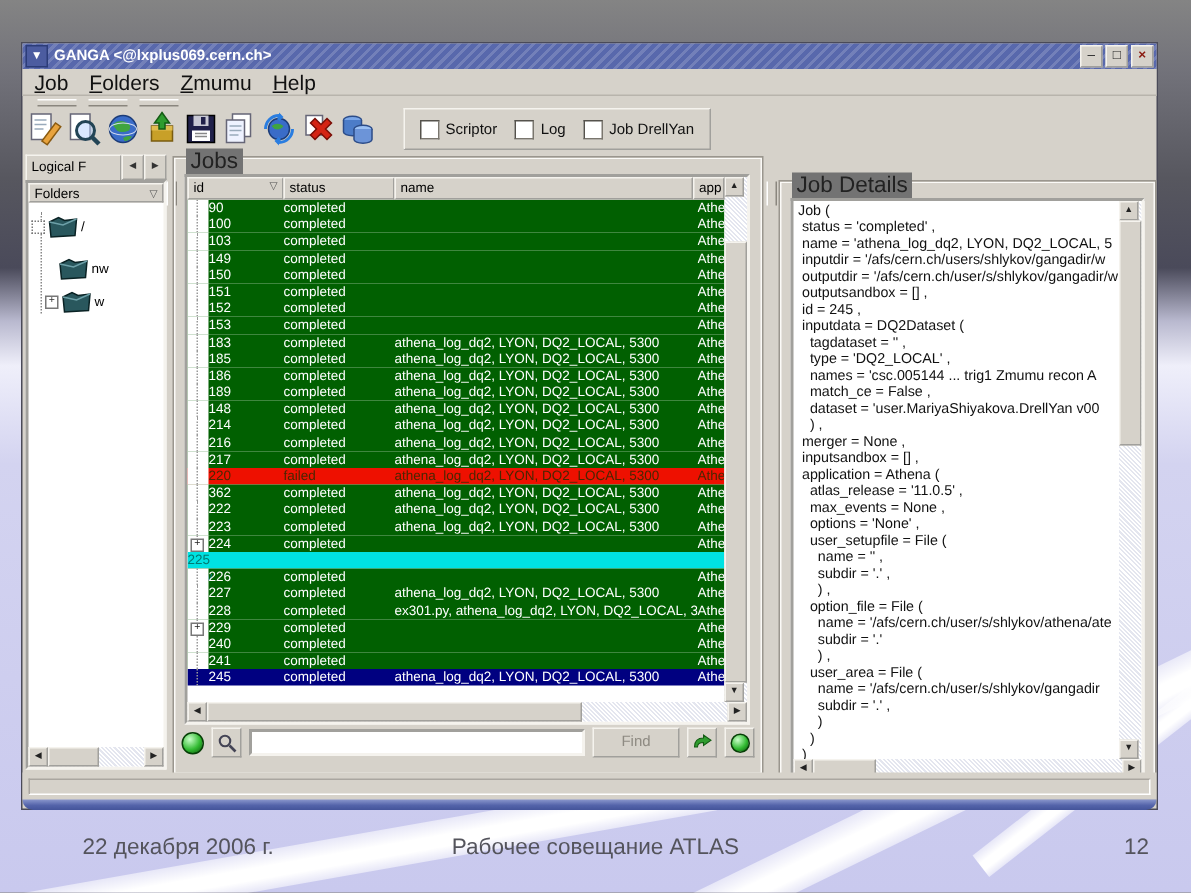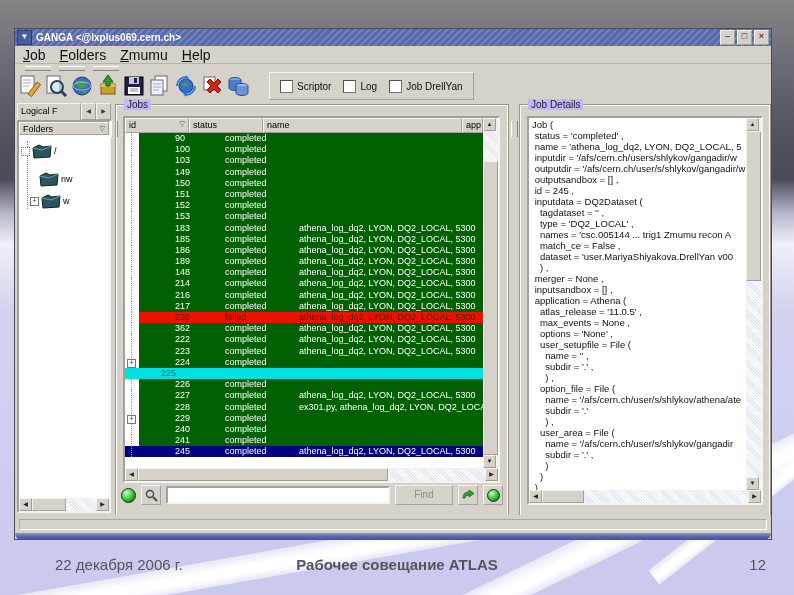--- a/index.html
+++ b/index.html
@@ -7,21 +7,21 @@
   .slide{position:relative;width:794px;height:595px;overflow:hidden;margin:0 auto;
     background:linear-gradient(180deg,#848484 0%,#72727a 8%,#57575f 20%,#4a4a5a 30%,
       #b9b9cf 36%,#efeffa 41%,#d3d3f0 52%,#c9c9ee 100%);}
   .swoosh{position:absolute;background:linear-gradient(180deg,rgba(255,255,255,.55),#ffffff 40%,#ffffff 70%,rgba(255,255,255,.55));z-index:1;}
   .sw1{left:-80px;top:563px;width:560px;height:26px;transform:rotate(-10deg);}
   .sw2{left:390px;top:520px;width:460px;height:30px;transform:rotate(-26deg);}
   .sw3{left:620px;top:470px;width:320px;height:18px;transform:rotate(-38deg);}
 
   .footer{position:absolute;left:0;top:556px;width:100%;z-index:2;color:#54545c;font-size:15px;}
   .f-date{position:absolute;left:55px;top:0;}
-  .f-title{position:absolute;left:0;width:100%;text-align:center;top:0;font-weight:bold;}
+  .f-title{position:absolute;left:0;width:100%;text-align:center;top:0;}
   .f-page{position:absolute;right:28px;top:0;}
 
   
   .window{position:absolute;left:14px;top:28px;width:758px;height:512px;z-index:3;
     background:#d6d2ca;border:1px solid #4a4a58;box-sizing:border-box;}
   .titlebar{position:absolute;left:0;top:0;width:100%;height:17px;box-sizing:border-box;
     background:var(--titlebar-bg,#5868ac);display:flex;align-items:center;padding:0 2px;
     background-image:repeating-linear-gradient(135deg,rgba(255,255,255,.16) 0 2px,rgba(0,0,0,0) 2px 5px);}
   .tb-chevron{width:13px;height:13px;background:#4c5ca0;border:1px solid #2c3c78;color:#fff;
     font-size:8px;line-height:12px;text-align:center;margin-right:4px;flex:none;}
@@ -63,39 +63,39 @@
   .texp{width:7px;height:7px;border:1px dotted #777;background:#fff;flex:none;font-size:7px;line-height:6px;text-align:center;color:#333;}
   .texp.plus{border:1px solid #777;}
   .hscroll{position:absolute;left:0;bottom:0;right:0;height:13px;display:flex;
     background:repeating-linear-gradient(45deg,#fff 0 1px,#e4e6ef 1px 2px);}
   .sb-btn{width:13px;height:13px;background:#d6d2ca;border:1px outset #f5f3ee;box-sizing:border-box;
     font-size:6px;line-height:11px;text-align:center;color:#222;flex:none;}
   .sb-thumb{background:#d6d2ca;border:1px outset #f5f3ee;box-sizing:border-box;}
 
   
   .group{position:absolute;border:1px solid #9a968e;box-shadow:inset 0 0 0 1px #fbfaf7;}
-  .legend{position:absolute;top:-6px;left:8px;background:#c4b5fd;font-size:10px;padding:0 3px;color:#222;}
+  .legend{position:absolute;top:-6px;left:8px;background:#737373;font-size:15px;padding:0 3px;color:#222;}
 
   .g-jobs{left:100px;top:75px;width:392px;height:411px;}
-  .g-details{left:504px;top:75px;width:250px;height:411px;text-decoration:underline;}
+  .g-details{left:504px;top:91px;width:250px;height:411px;text-decoration:underline;}
 
   
   .table{position:absolute;left:7px;top:11px;width:377px;height:367px;box-sizing:border-box;
     border:2px inset #f5f3ee;background:#fff;}
   .thead{display:flex;height:15px;position:relative;z-index:2;}
   .hcell{background:#d6d2ca;border:1px outset #f5f3ee;font-size:9px;box-sizing:border-box;
     padding:1px 3px 0 3px;white-space:nowrap;overflow:hidden;display:flex;justify-content:space-between;}
   .h-id{width:64px;}.h-status{width:74px;}.h-name{width:199px;}.h-app{width:21px;text-align:center;}
   .tbody{position:absolute;left:0;top:15px;right:15px;bottom:13px;overflow:hidden;}
   .trow{display:flex;height:11.2px;font-size:9px;line-height:11px;white-space:nowrap;}
   .gutter{width:14px;flex:none;position:relative;background:#fff;}
   .gutter::before{content:"";position:absolute;left:6px;top:0;bottom:0;border-left:1px dotted #999;}
   .expander{position:absolute;left:2px;top:2px;width:7px;height:7px;border:1px solid #777;
     background:#fff;font-size:7px;line-height:6px;text-align:center;color:#222;z-index:2;}
-  .c-id{width:50px;flex:none;overflow:hidden;padding-left:36px;}
+  .c-id{width:50px;flex:none;overflow:hidden;}
   .c-status{width:74px;flex:none;overflow:hidden;}
   .c-name{width:202px;flex:none;overflow:hidden;}
   .c-app{flex:1;overflow:hidden;}
   .st-completed{background:var(--completed-bg,#016001);color:#fff;}
   .st-failed{background:var(--failed-bg,#ee1000);color:#4a2600;}
   .st-new{background:var(--new-bg,#00e2e2);color:#007a74;flex-direction:column;}
   .sel{background:var(--selected-bg,#000080) !important;color:#fff !important;}
   .sel .gutter{background:transparent;}
   .vscroll{position:absolute;right:0;top:0;bottom:13px;width:15px;box-sizing:border-box;
     background:repeating-linear-gradient(45deg,#fff 0 1px,#e4e6ef 1px 2px);display:flex;flex-direction:column;}

